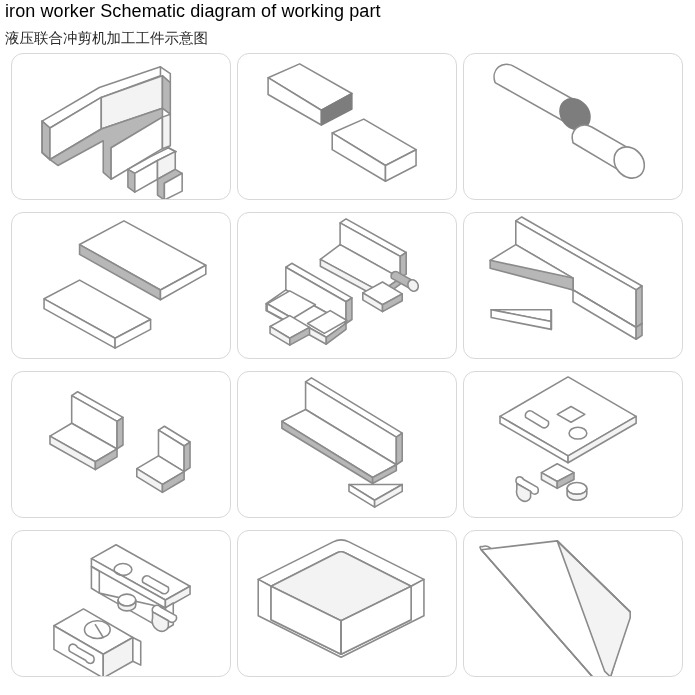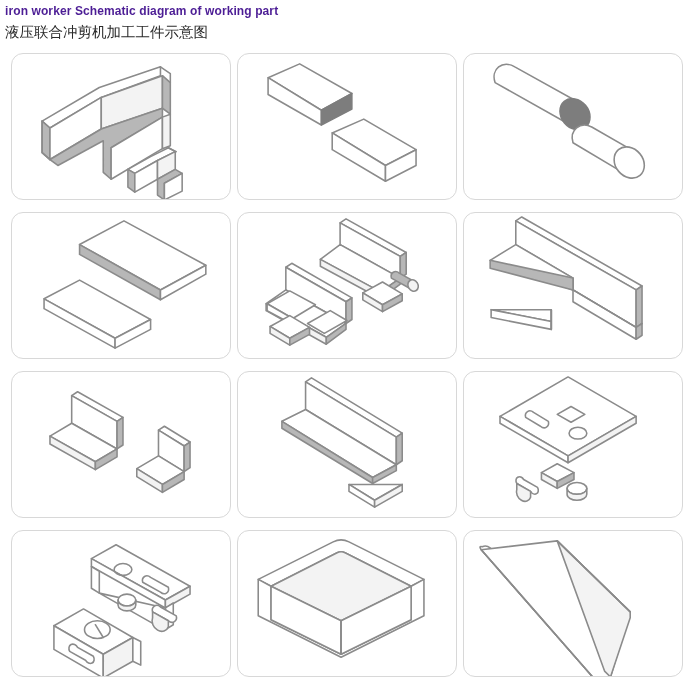--- a/index.html
+++ b/index.html
@@ -14,33 +14,33 @@
     overflow: hidden;
     position: relative;
   }
   .titles {
     position: absolute;
     left: 5px;
     top: 2px;
     width: 685px;
   }
   .title-en {
-    font-size: 12px;
-    font-weight: bold;
-    color: #4c1d95;
+    font-size: 18px;
+    font-weight: normal;
+    color: #000000;
     line-height: 18px;
     letter-spacing: 0.1px;
     white-space: nowrap;
   }
   .title-cn {
     font-size: 14.5px;
     font-weight: normal;
     color: #2a2a2a;
     line-height: 18px;
-    margin-top: 3px;
+    margin-top: 9px;
     white-space: nowrap;
   }
   .grid {
     position: absolute;
     left: 11px;
     top: 53px;
     width: 673px;
     display: grid;
     grid-template-columns: repeat(3, 220px);
     grid-template-rows: repeat(4, 147px);

